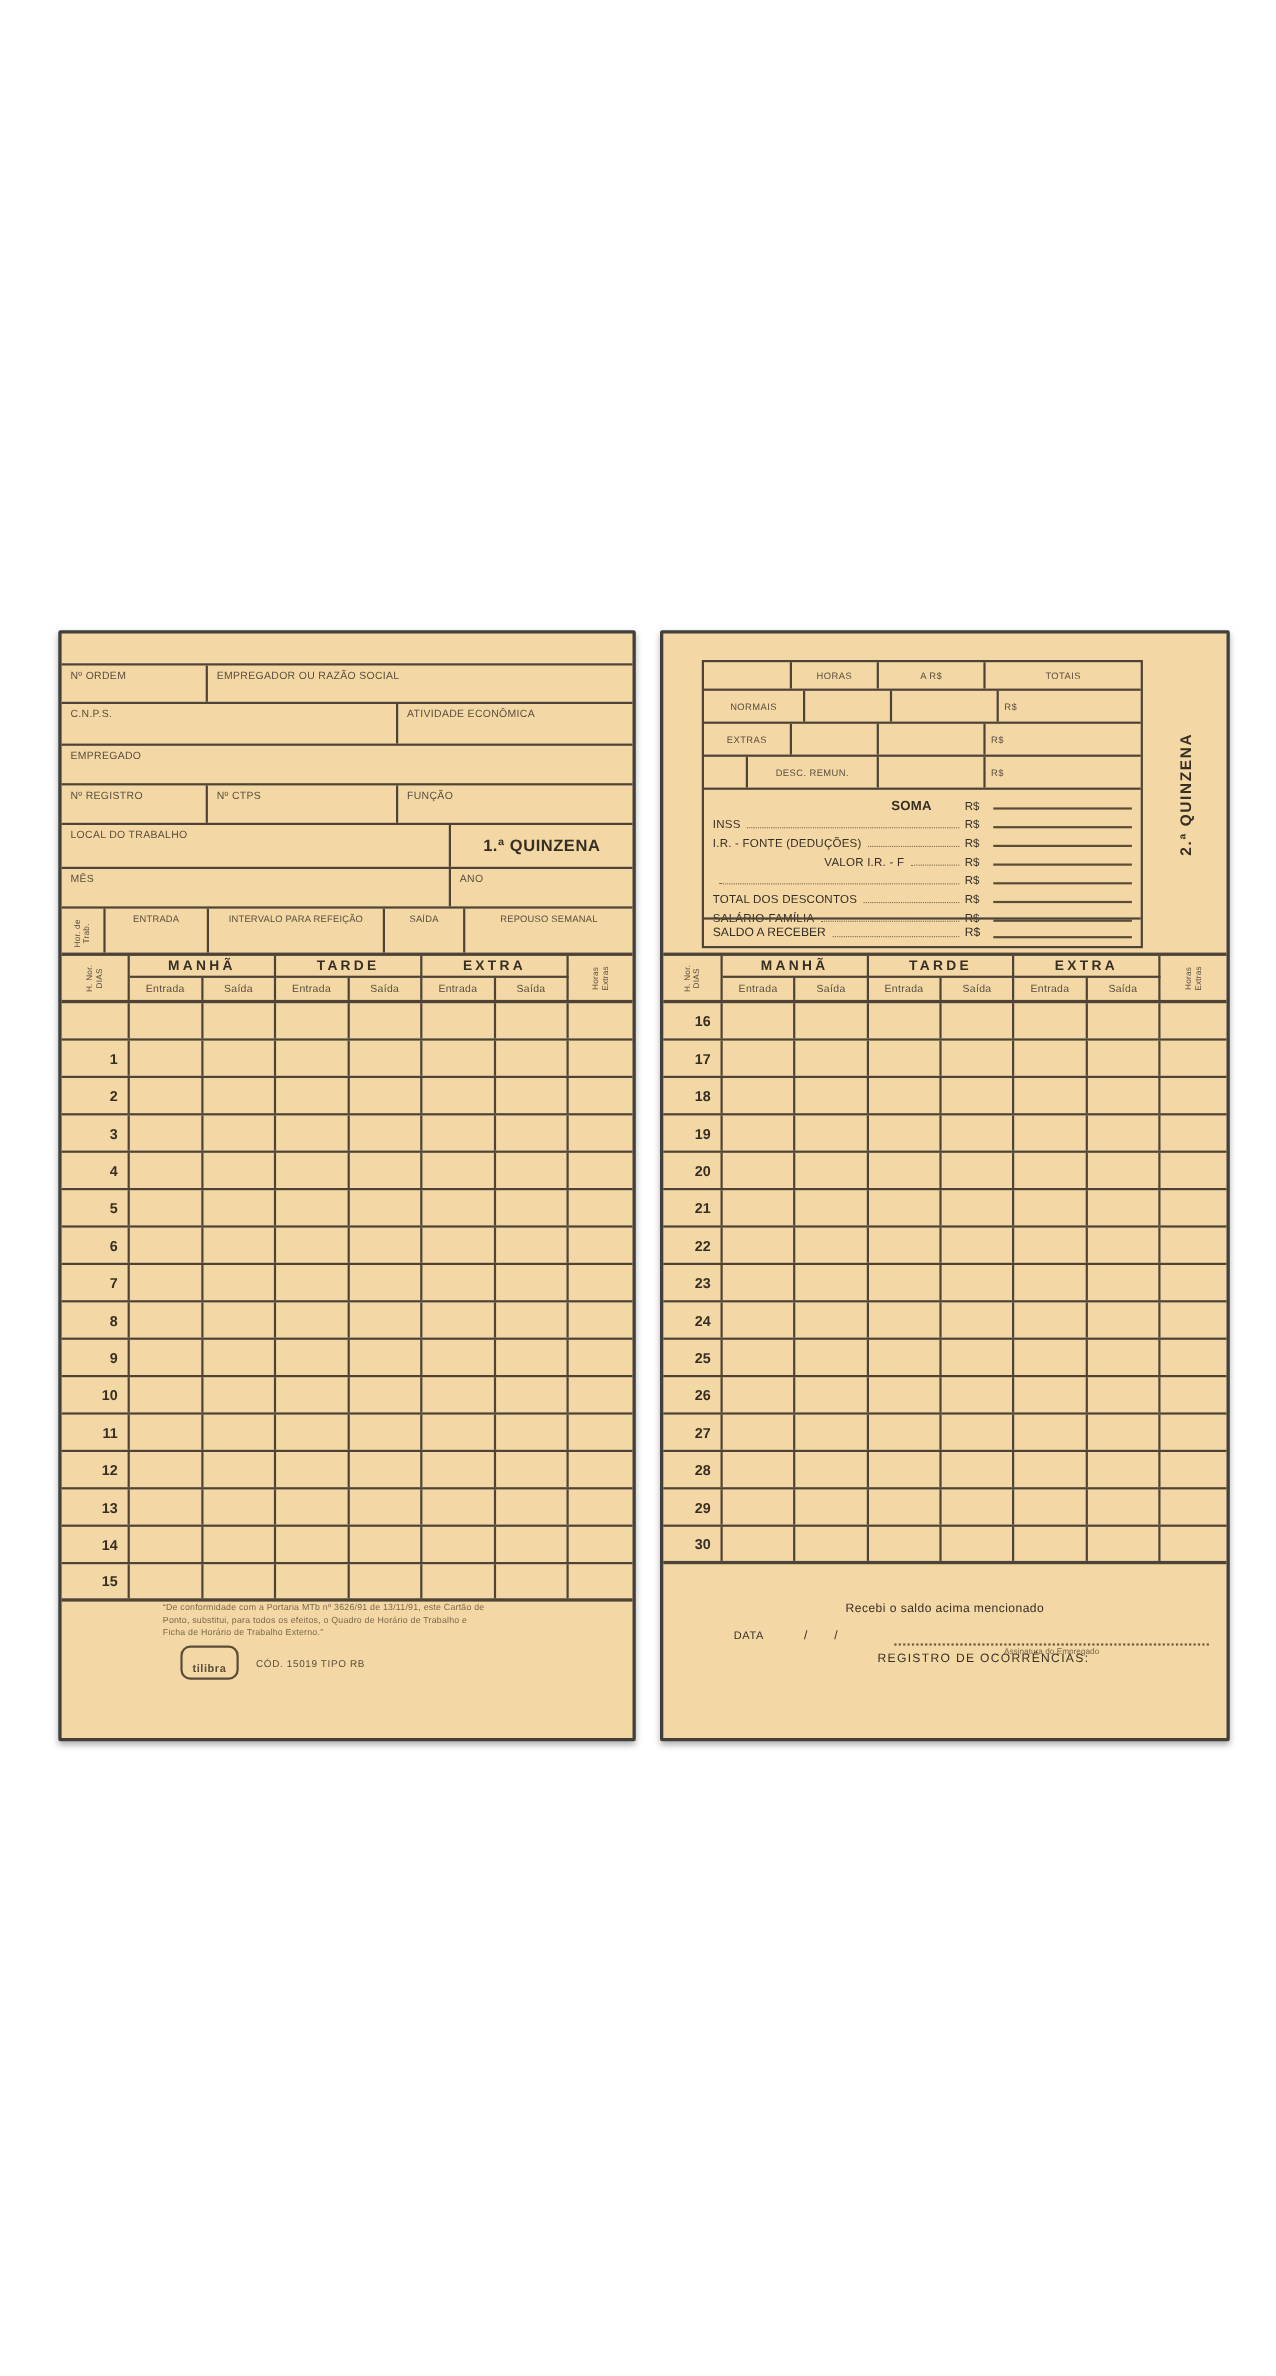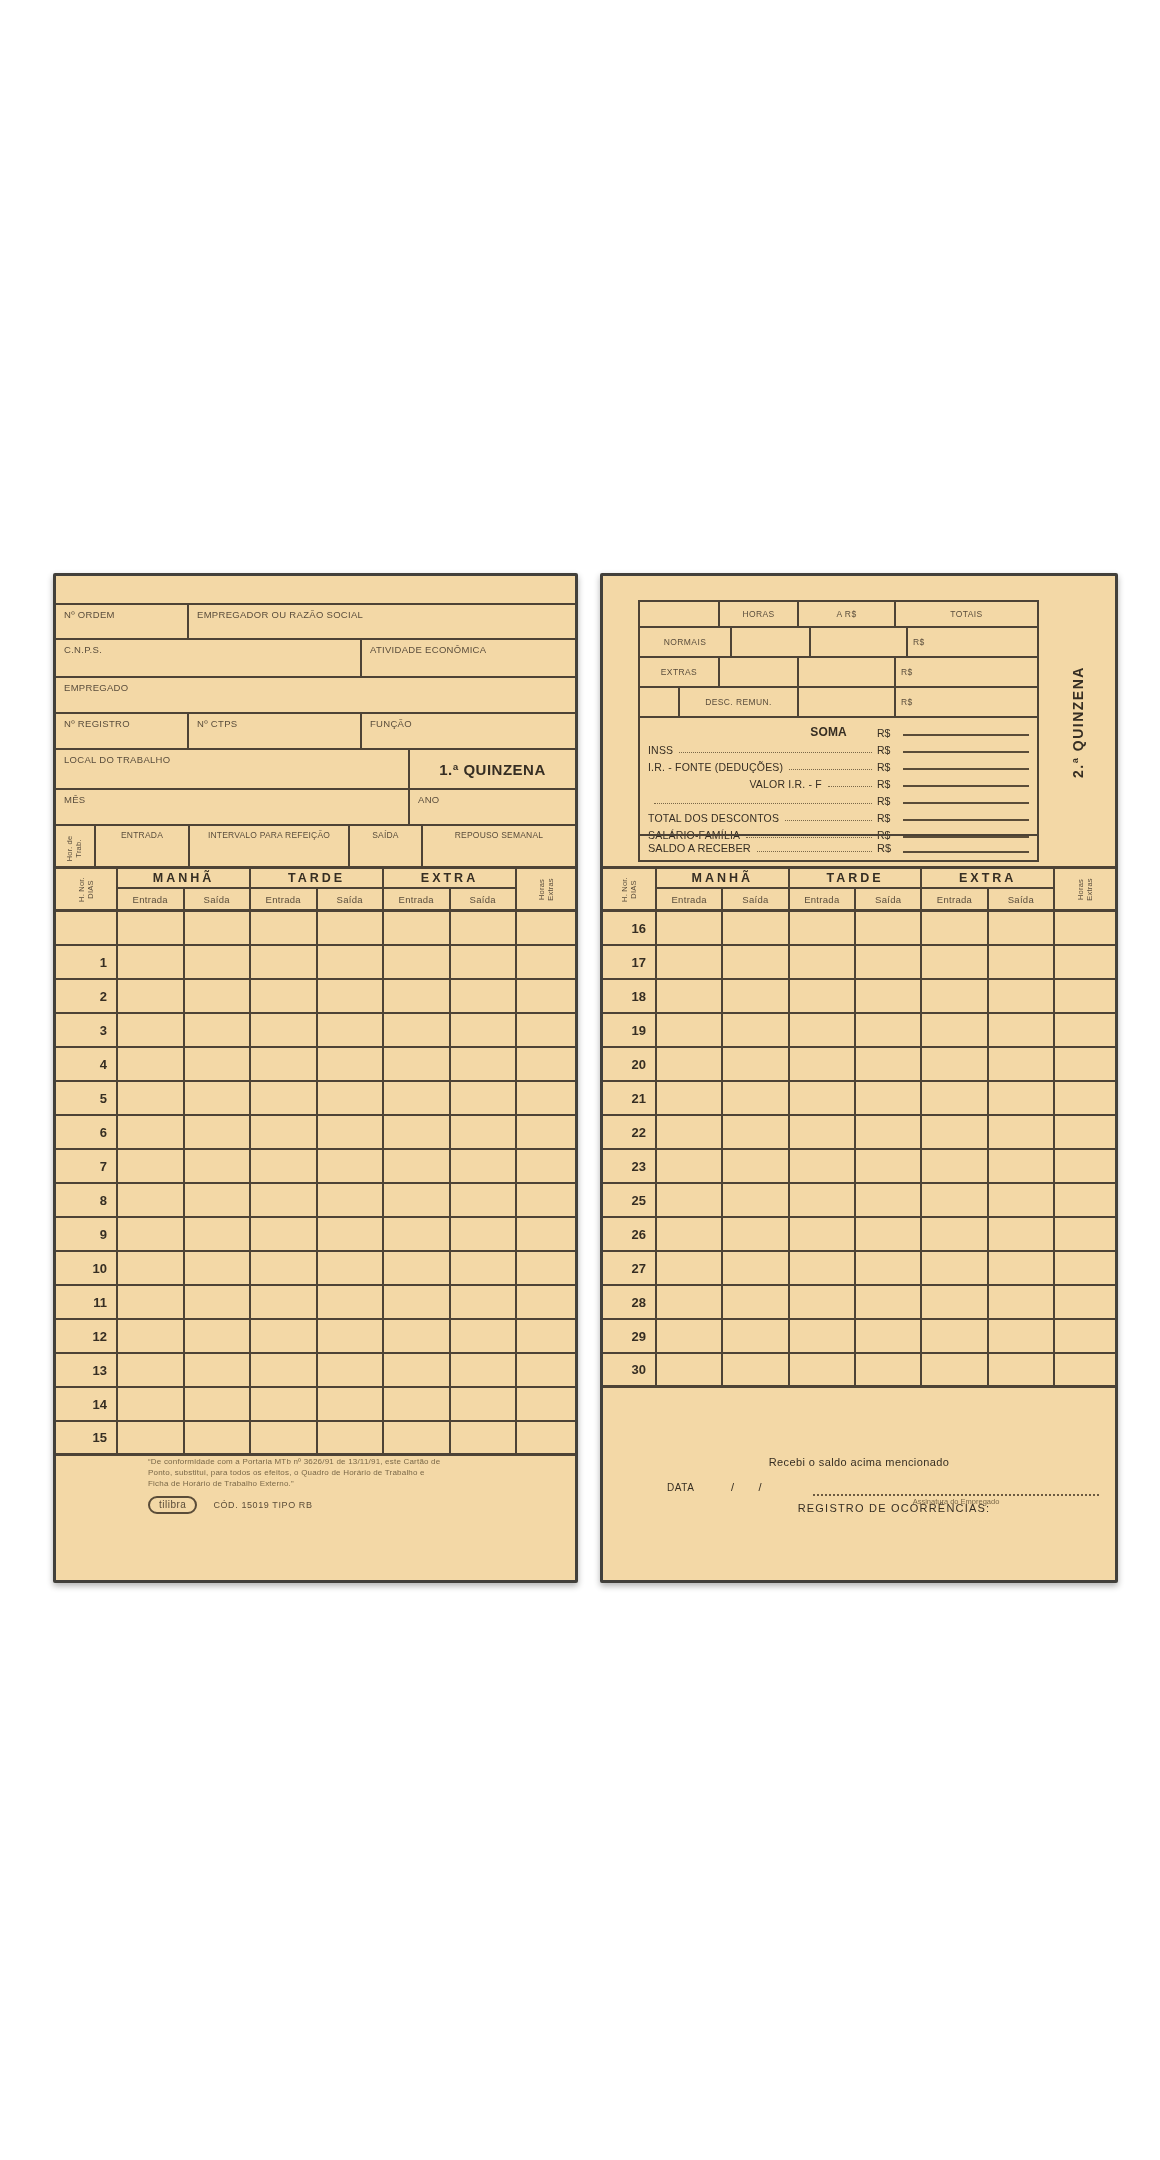--- a/index.html
+++ b/index.html
@@ -76,22 +76,22 @@
   .tc.day{
     display:flex;align-items:center;justify-content:flex-end;padding-right:9px;
     font-weight:bold;font-size:13px;color:var(--strong);
   }
 
   
   .lfoot{position:absolute;left:92px;top:880px;color:var(--faint);}
   .note{font-size:8px;line-height:11px;letter-spacing:.2px;white-space:nowrap;}
   .logorow{display:flex;align-items:center;margin-top:7px;}
   .logo{
-    border:2px solid #5a4c38;border-radius:9px;padding:1px 9px 2px 9px;
-    font-size:10px;font-weight:normal;color:#5a4c38;letter-spacing:.5px;
+    border:2px solid #5a4c38;border-radius:9px;padding:14px 9px 2px 9px;
+    font-size:10px;font-weight:bold;color:#5a4c38;letter-spacing:.5px;margin-left:16px;
   }
   .cod{margin-left:16px;font-size:9px;letter-spacing:.6px;color:#5a4c38;}
 
   
   .topbox{position:absolute;left:35px;top:24px;width:397px;height:258px;border:2px solid var(--line);box-sizing:content-box;}
   .trow1{display:flex;border-bottom:2px solid var(--line);box-sizing:border-box;}
   .tbcell{
     box-sizing:border-box;border-right:2px solid var(--line);
     display:flex;align-items:center;justify-content:center;
     font-size:8.5px;color:var(--text);letter-spacing:.4px;overflow:hidden;white-space:nowrap;
@@ -588,20 +588,30 @@
             <div class="tc day">23</div>
             <div class="tc"></div>
             <div class="tc"></div>
             <div class="tc"></div>
             <div class="tc"></div>
             <div class="tc"></div>
             <div class="tc"></div>
             <div class="tc norb"></div>
           </div>
 
+          <div class="tgrid trow">
+            <div class="tc day">24</div>
+            <div class="tc"></div>
+            <div class="tc"></div>
+            <div class="tc"></div>
+            <div class="tc"></div>
+            <div class="tc"></div>
+            <div class="tc"></div>
+            <div class="tc norb"></div>
+          </div>
 
           <div class="tgrid trow">
             <div class="tc day">25</div>
             <div class="tc"></div>
             <div class="tc"></div>
             <div class="tc"></div>
             <div class="tc"></div>
             <div class="tc"></div>
             <div class="tc"></div>
             <div class="tc norb"></div>

